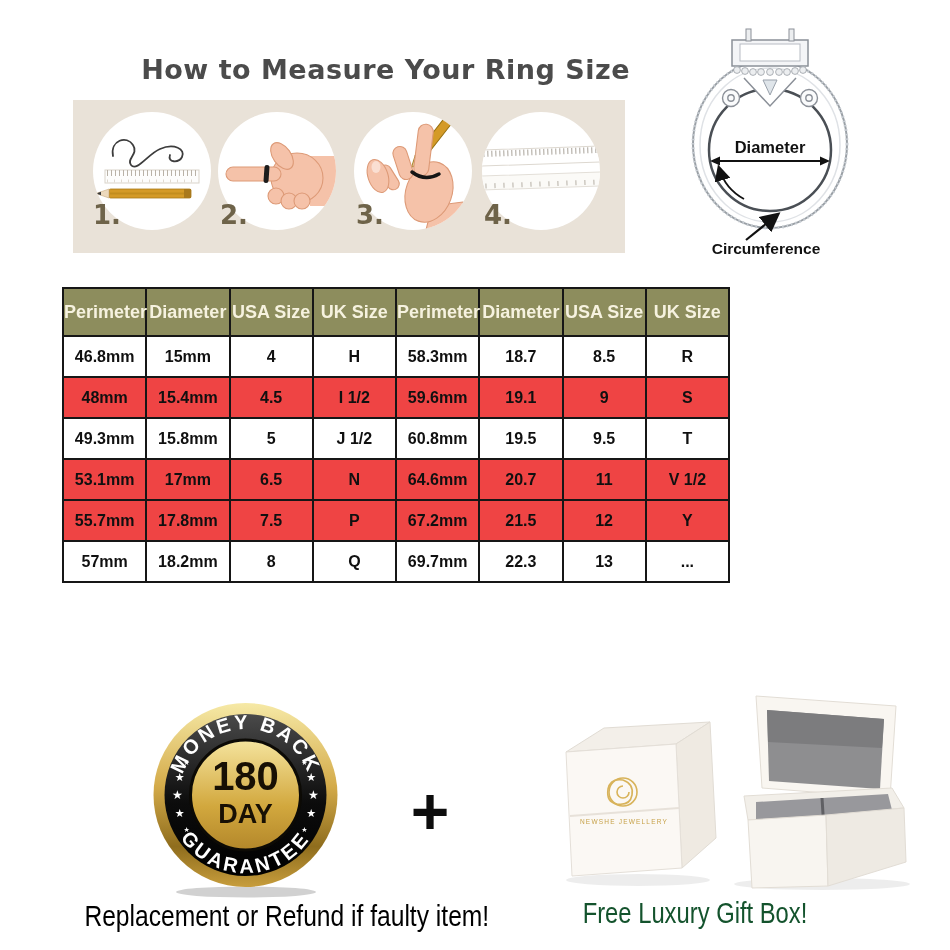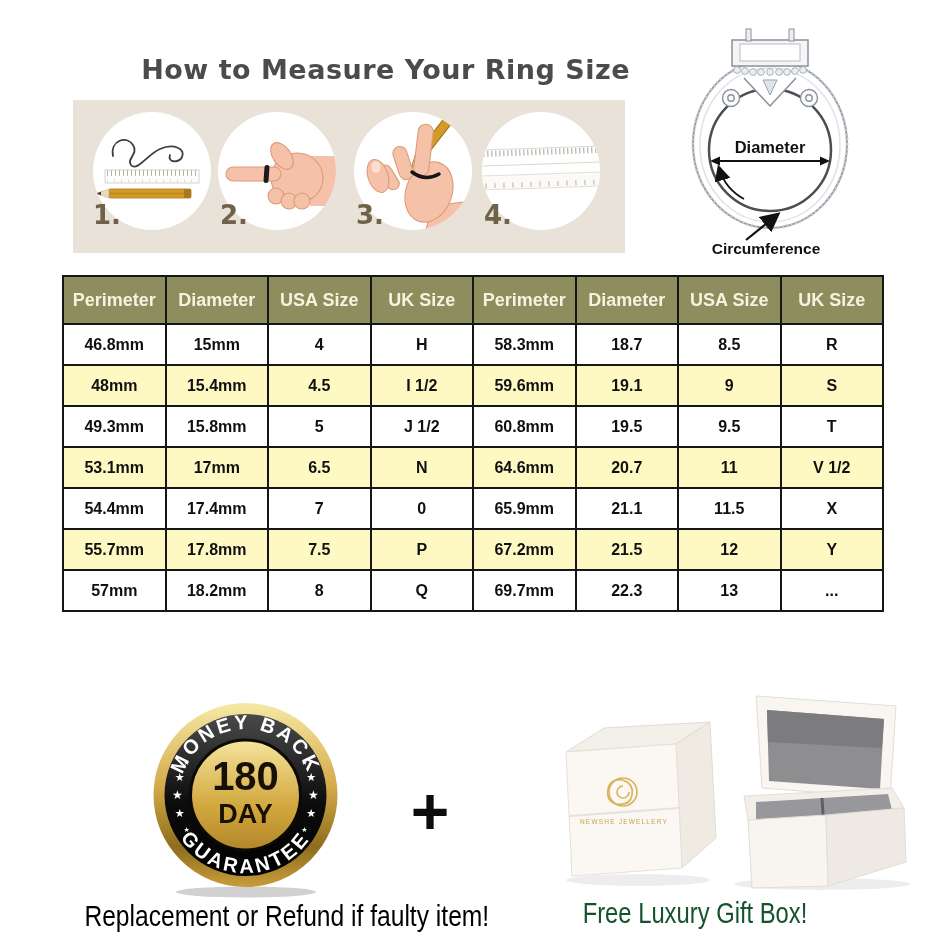--- a/index.html
+++ b/index.html
@@ -16,26 +16,26 @@
   .sc1{left:20px}.sc2{left:145px}.sc3{left:281px}.sc4{left:409px}
   .step-circle svg{width:118px;height:118px;display:block;}
   .step-num{position:absolute;top:100px;font-family:"DejaVu Sans",sans-serif;font-weight:bold;
     font-size:26px;color:#6e6349;}
   .sn1{left:20px}.sn2{left:147px}.sn3{left:283px}.sn4{left:411px}
 
   
   .ring-diagram{position:absolute;left:682px;top:14px;width:180px;height:244px;}
 
   
-  .size-table{position:absolute;left:62px;top:275px;width:822px;border-collapse:collapse;table-layout:fixed;}
+  .size-table{position:absolute;left:62px;top:287px;width:668px;border-collapse:collapse;table-layout:fixed;}
   .size-table th{background:#8d8d5d;color:#f6f2df;font-size:18px;font-weight:bold;height:46px;
     border:2px solid #161616;padding:0;}
   .size-table td{height:39px;text-align:center;vertical-align:middle;font-size:16px;font-weight:bold;
     color:#101010;border:2px solid #161616;background:#fff;padding:0;position:relative;}
-  .size-table tr.alt td{background:#fef9c3;}
+  .size-table tr.alt td{background:#ef4444;}
   .size-table td.marked::before{content:"";position:absolute;left:0;top:0;width:0;height:0;
     border-top:9px solid #1d9e3a;border-right:9px solid transparent;}
 
   
   .badge{position:absolute;left:148px;top:700px;width:196px;height:200px;}
   .plus{position:absolute;left:398px;top:778px;width:64px;text-align:center;
     font-size:66px;font-weight:bold;color:#0d0d0d;line-height:1;}
   .boxes{position:absolute;left:550px;top:686px;width:370px;height:208px;}
   .footer-left{position:absolute;left:40px;top:899px;width:470px;text-align:left;
     font-size:30px;color:#000;white-space:nowrap;}
@@ -209,30 +209,20 @@
         </tr>
         <tr class="alt">
           <td>53.1mm</td>
           <td>17mm</td>
           <td>6.5</td>
           <td>N</td>
           <td>64.6mm</td>
           <td>20.7</td>
           <td>11</td>
           <td>V 1/2</td>
-        </tr>
-        <tr>
-          <td>54.4mm</td>
-          <td>17.4mm</td>
-          <td>7</td>
-          <td>0</td>
-          <td>65.9mm</td>
-          <td>21.1</td>
-          <td>11.5</td>
-          <td>X</td>
         </tr>
         <tr class="alt">
           <td>55.7mm</td>
           <td>17.8mm</td>
           <td>7.5</td>
           <td>P</td>
           <td>67.2mm</td>
           <td>21.5</td>
           <td>12</td>
           <td>Y</td>

